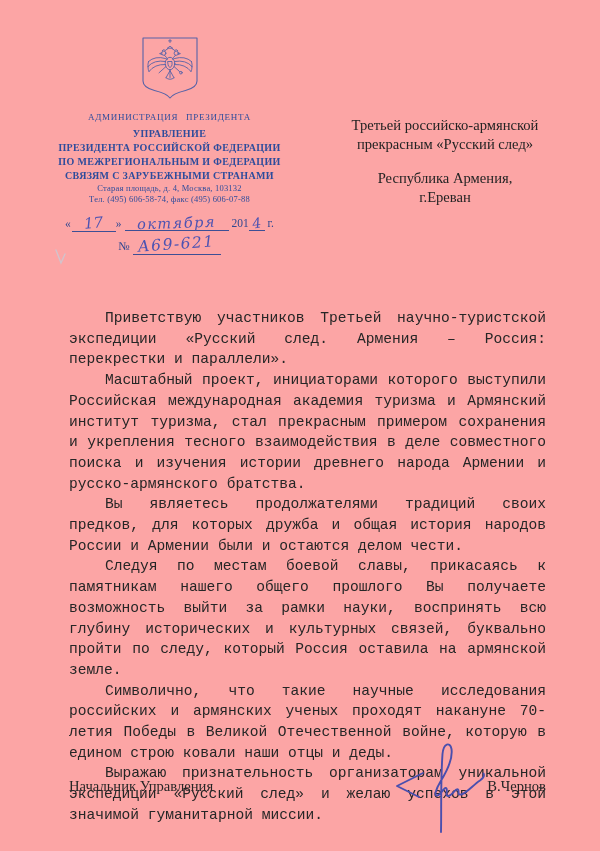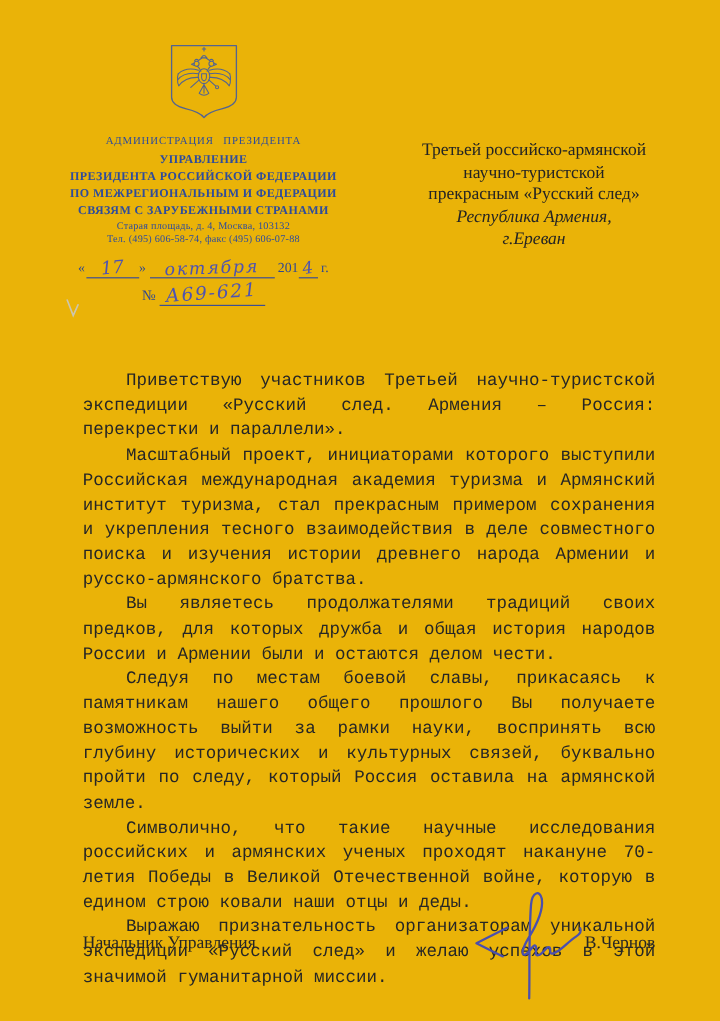--- a/index.html
+++ b/index.html
@@ -1,18 +1,18 @@
 <!DOCTYPE html>
 <html><head>
 <meta charset="utf-8">
 <style>
   html,body{margin:0;padding:0;background:#ffffff;}
   .page{
     position:relative;width:600px;height:851px;overflow:hidden;
-    background:#eab308;
+    background:#fca5a5;
     font-family:"Liberation Serif", serif;
     color:#262626;
   }
   
   .letterhead{
     position:absolute;left:43px;top:36px;width:253px;
     text-align:center;color:#2e4c9c;
   }
   .emblem{width:58px;height:64px;margin:0 auto;}
   .org{margin-top:11px;font-size:9px;line-height:12.5px;letter-spacing:.7px;word-spacing:5px;font-weight:500;}
@@ -30,21 +30,21 @@
   .hw-day{display:inline-block;font-size:15px;transform:rotate(-5deg) translateY(1px);}
   .hw-month{display:inline-block;font-size:14.5px;letter-spacing:1.5px;transform:rotate(-2deg) translateY(1px);}
   .hw-year{display:inline-block;font-size:14px;transform:rotate(-8deg) translateY(1px);}
   .hw-num{display:inline-block;font-size:15.5px;letter-spacing:1.5px;transform:rotate(-4deg) translateY(-1px);}
   .printed-q{letter-spacing:1px;}
   
   .addressee{
     position:absolute;left:328px;top:116px;width:234px;
     text-align:center;font-size:14.6px;line-height:18.6px;color:#242424;
   }
-  .addressee .location{font-style:italic;}
+  .addressee .location{margin-top:16px;}
   
   .body-text{
     position:absolute;left:69px;top:308px;width:477px;
     font-size:14.6px;line-height:20.7px;text-align:justify;color:#262626;font-family:Liberation Mono, monospace;
   }
   .body-text p{margin:0;text-indent:36px;}
   
   .sig-row{
     position:absolute;left:69px;top:778px;width:477px;
     display:flex;justify-content:space-between;align-items:baseline;
@@ -105,21 +105,20 @@
       <span>г.</span>
     </div>
 
     <div class="number-line">
       <span>№</span><span class="u u-num"><span class="hw hw-num">А69-621</span></span>
     </div>
   </header>
 
   <div class="addressee">
     <div>Третьей российско-армянской</div>
-    <div>научно-туристской</div>
     <div>прекрасным «Русский след»</div>
     <div class="location">
       <div>Республика Армения,</div>
       <div>г.Ереван</div>
     </div>
   </div>
 
   <main class="body-text">
     <p>Приветствую участников Третьей научно-туристской экспедиции «Русский след. Армения – Россия: перекрестки и параллели».</p>
     <p>Масштабный проект, инициаторами которого выступили Российская международная академия туризма и Армянский институт туризма, стал прекрасным примером сохранения и укрепления тесного взаимодействия в деле совместного поиска и изучения истории древнего народа Армении и русско-армянского братства.</p>

